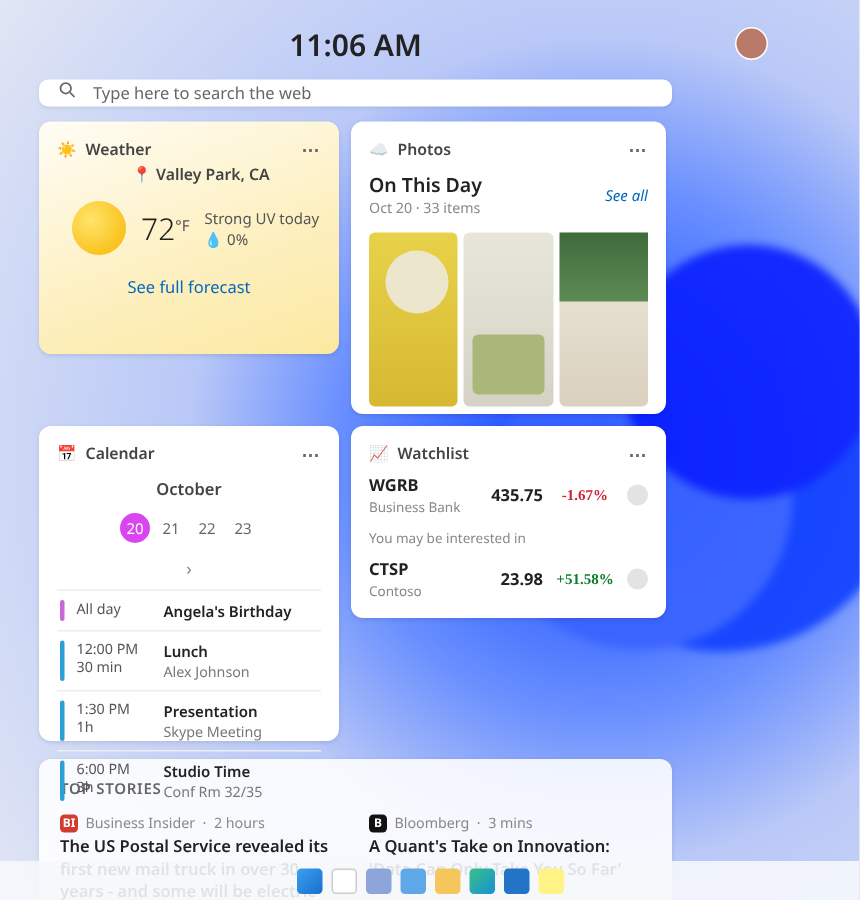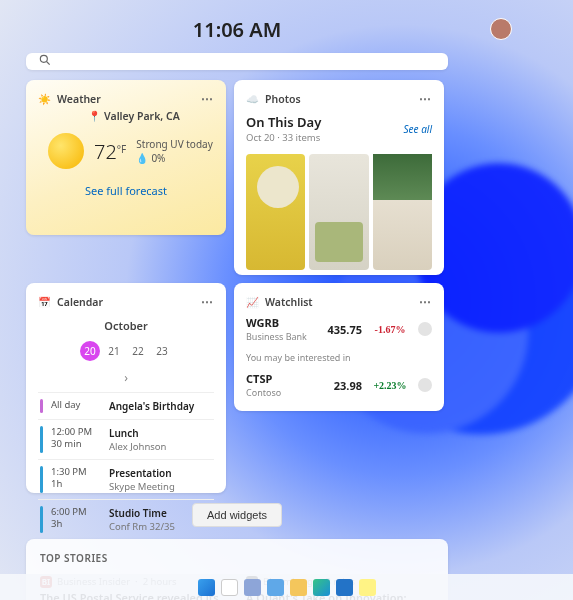--- a/index.html
+++ b/index.html
@@ -106,20 +106,21 @@
   <div class="avatar"></div>
   <div class="clock">11:06 AM</div>
 
   <div class="search">
     <span>
       <svg viewBox="0 0 24 24" fill="none" stroke-width="2">
           <circle cx="10" cy="10" r="6"></circle>
           <line x1="15" y1="15" x2="20" y2="20"></line>
         </svg>
     </span>
+    <span>Type here to search the web</span>
   </div>
 
   <div class="grid">
 
     <div class="card weather">
       <div class="card-head">
         <span>☀️</span>
         <span>Weather</span>
         <span class="spacer"></span>
         <span class="more">⋯</span>
@@ -230,28 +231,27 @@
           </div>
         </div>
       <div class="w-hint">You may be interested in</div>
       <div id="wl-sugg">
           <div class="w-row">
             <div class="sym">
               <div class="t">CTSP</div>
     <div class="s">Contoso</div>
             </div>
     <div class="pr">23.98</div>
-    <div class="chg pos">+2.23%</div>
+    <div class="chg pos">+51.58%</div>
     <div class="star"></div>
           </div>
         </div>
     </div>
   </div>
 
-  <button class="addw">Add widgets</button>
 
   <div class="stories">
     <div class="st-head">TOP STORIES</div>
     <div class="st-grid" id="st-grid">
         <div>
           <div class="st-src"><span class="st-ico" style="background:#d33b2f">BI</span>
     <span>Business Insider</span> · <span>2 hours</span></div>
     <div class="st-title">The US Postal Service revealed its first new mail truck in over 30 years - and some will be electric</div>
         </div>
         <div>

